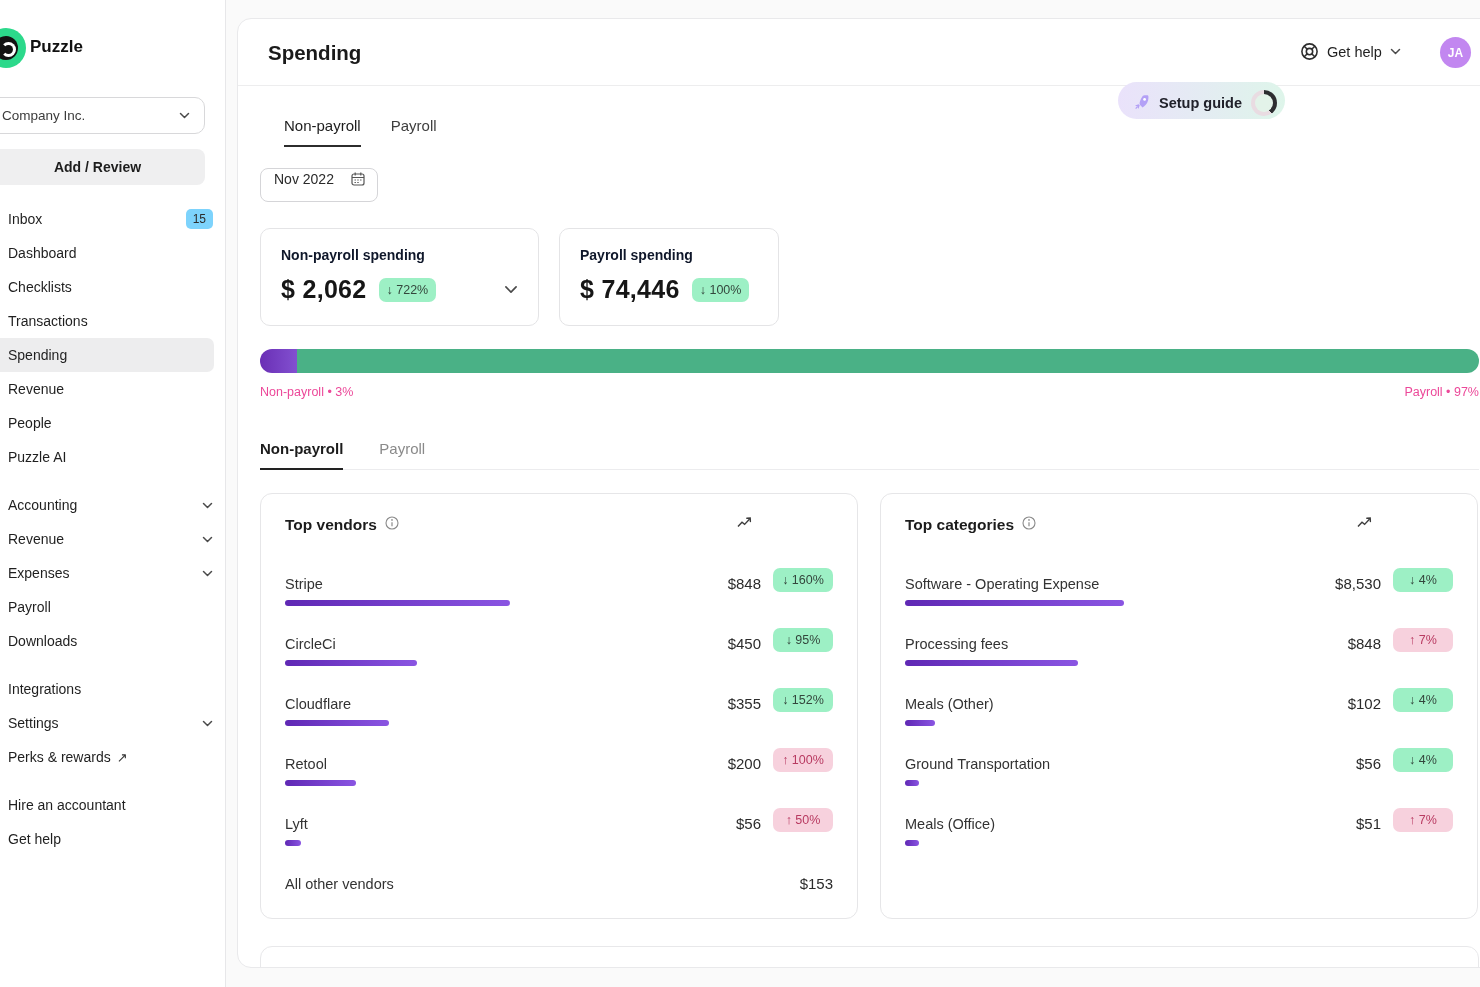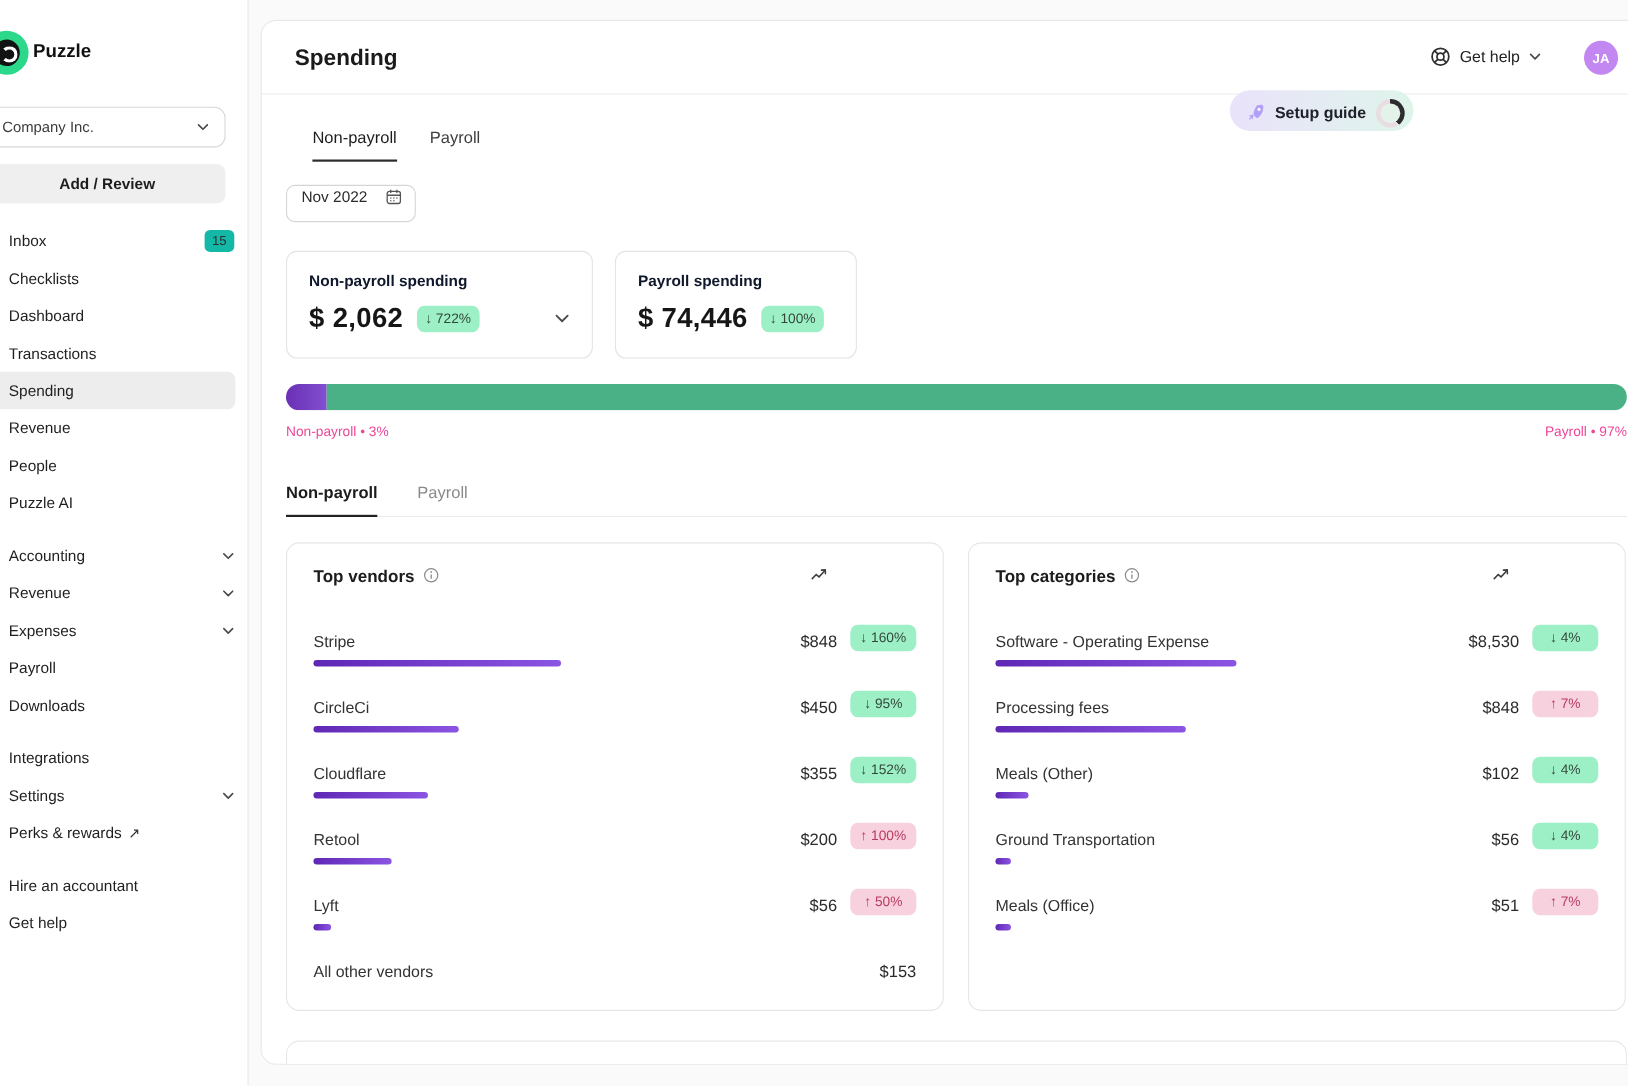--- a/index.html
+++ b/index.html
@@ -24,21 +24,21 @@
   .company-select .chev { margin-left:auto; }
 
   .add-review { position:absolute; top:149px; left:-10px; width:215px; height:36px;
     background:#efeff0; border-radius:8px; display:flex; align-items:center; justify-content:center;
     font-size:14px; font-weight:600; color:#1d1d1d; cursor:pointer; }
 
   #nav { position:absolute; top:202px; left:0; right:0; }
   .nav-item { height:34px; display:flex; align-items:center; padding:0 12px 0 8px; font-size:14px;
     color:#1f1f1f; cursor:pointer; position:relative; }
   .nav-item.active { background:#ededee; border-radius:0 7px 7px 0; margin-right:11px; padding-right:1px; }
-  .nav-badge { margin-left:auto; background:#14b8a6; border-radius:5px; padding:3px 7px;
+  .nav-badge { margin-left:auto; background:#7dd3fc; border-radius:5px; padding:3px 7px;
     font-size:12px; color:#2c2c2c; }
   .nav-item .chev { margin-left:auto; }
   .nav-gap { height:14px; }
   .ext { margin-left:6px; font-size:13px; color:#333; }
 
   .chev { display:inline-block; }
   .chev.up { transform:rotate(180deg); }
 
   
   #content { position:absolute; left:227px; top:0; right:0; bottom:0; background:#fafafa; }
@@ -142,24 +142,24 @@
   <div class="add-review">
     <span>Add / Review</span>
   </div>
 
   <div id="nav">
     <div class="nav-item">
       <span>Inbox</span>
       <span class="nav-badge">15</span>
     </div>
     <div class="nav-item">
+        <span>Dashboard</span>
+      </div>
+    <div class="nav-item">
         <span>Checklists</span>
-      </div>
-    <div class="nav-item">
-        <span>Dashboard</span>
       </div>
     <div class="nav-item">
         <span>Transactions</span>
       </div>
     <div class="nav-item active">
         <span>Spending</span>
       </div>
     <div class="nav-item">
         <span>Revenue</span>
       </div>

